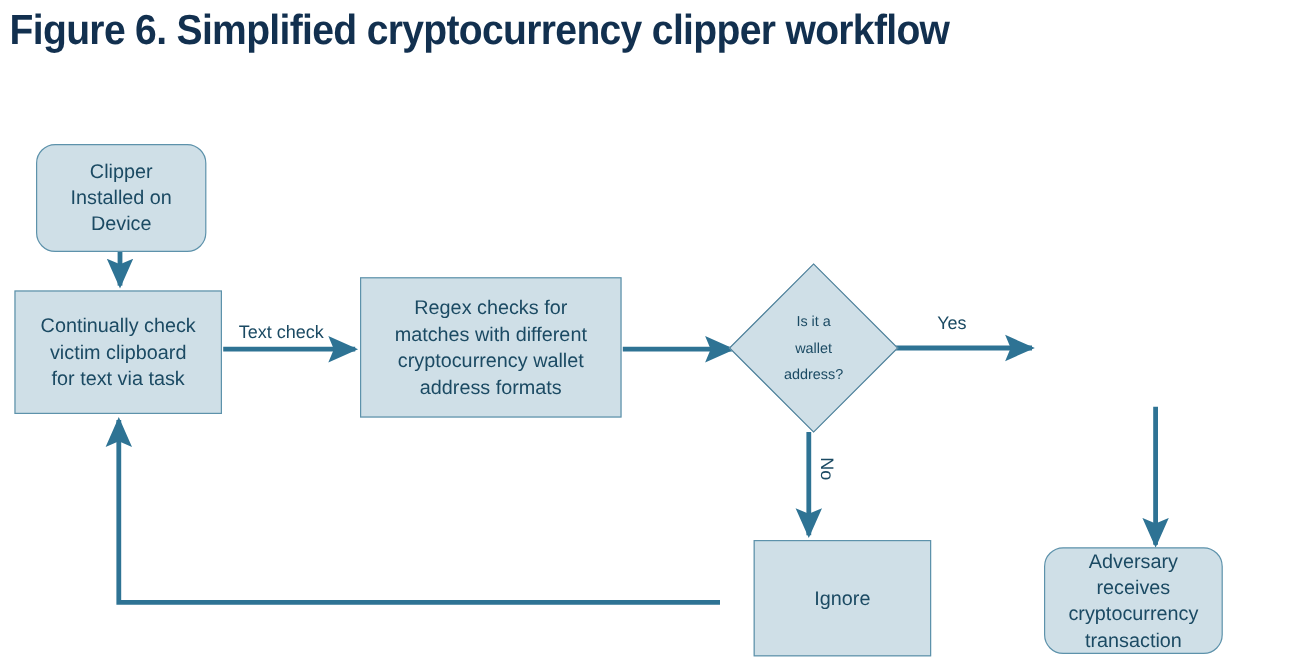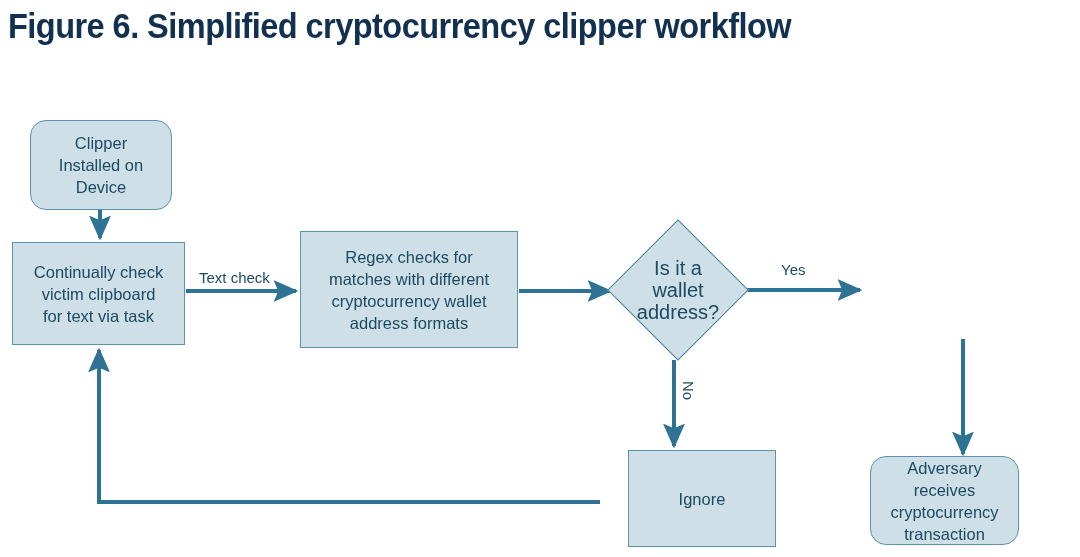--- a/index.html
+++ b/index.html
@@ -49,21 +49,21 @@
     box-sizing:border-box;
     background:#cfdfe7;
     border:1px solid #4b7f99;
     transform:rotate(45deg);
   }
   .diamond-label{
     position:absolute;
     display:flex;align-items:center;justify-content:center;
     text-align:center;
     color:#1b4a63;
-    font-size:20px;line-height:22px;
+    font-size:12px;line-height:22px;
     white-space:pre-line;
     pointer-events:none;
   }
 
   
   .edge-label{
     position:absolute;
     color:#1b4a63;
     font-size:15px;
     line-height:18px;

